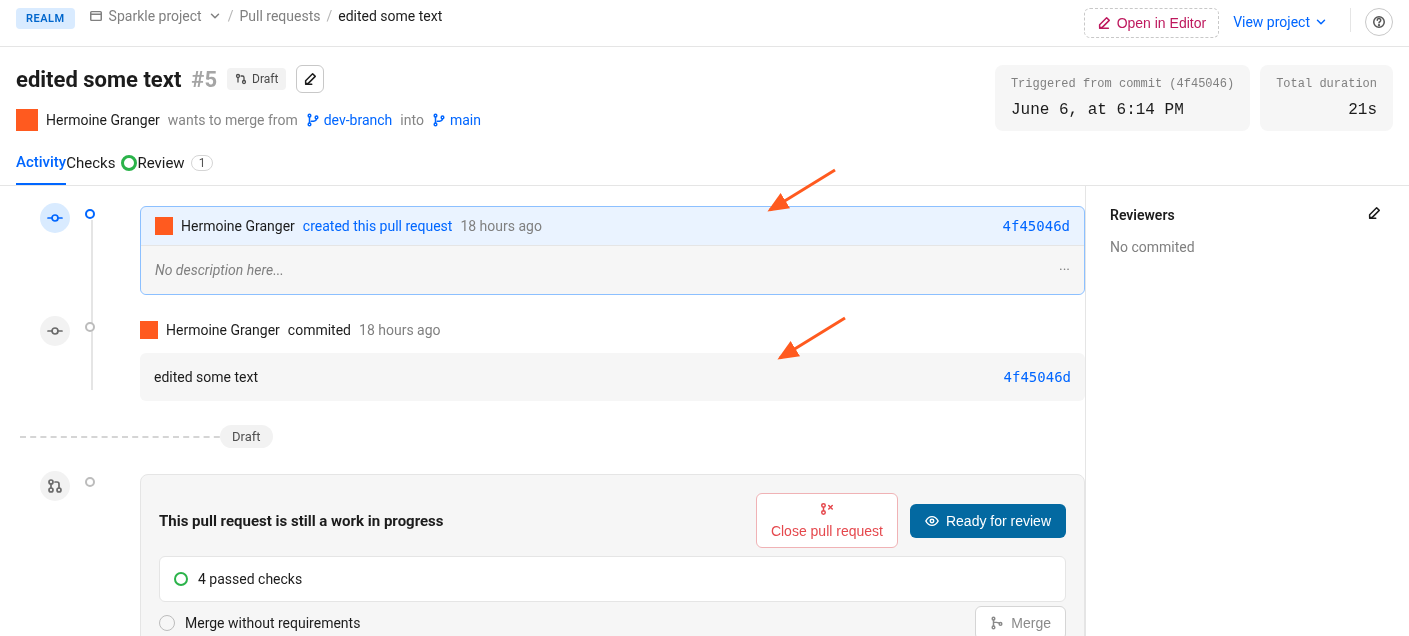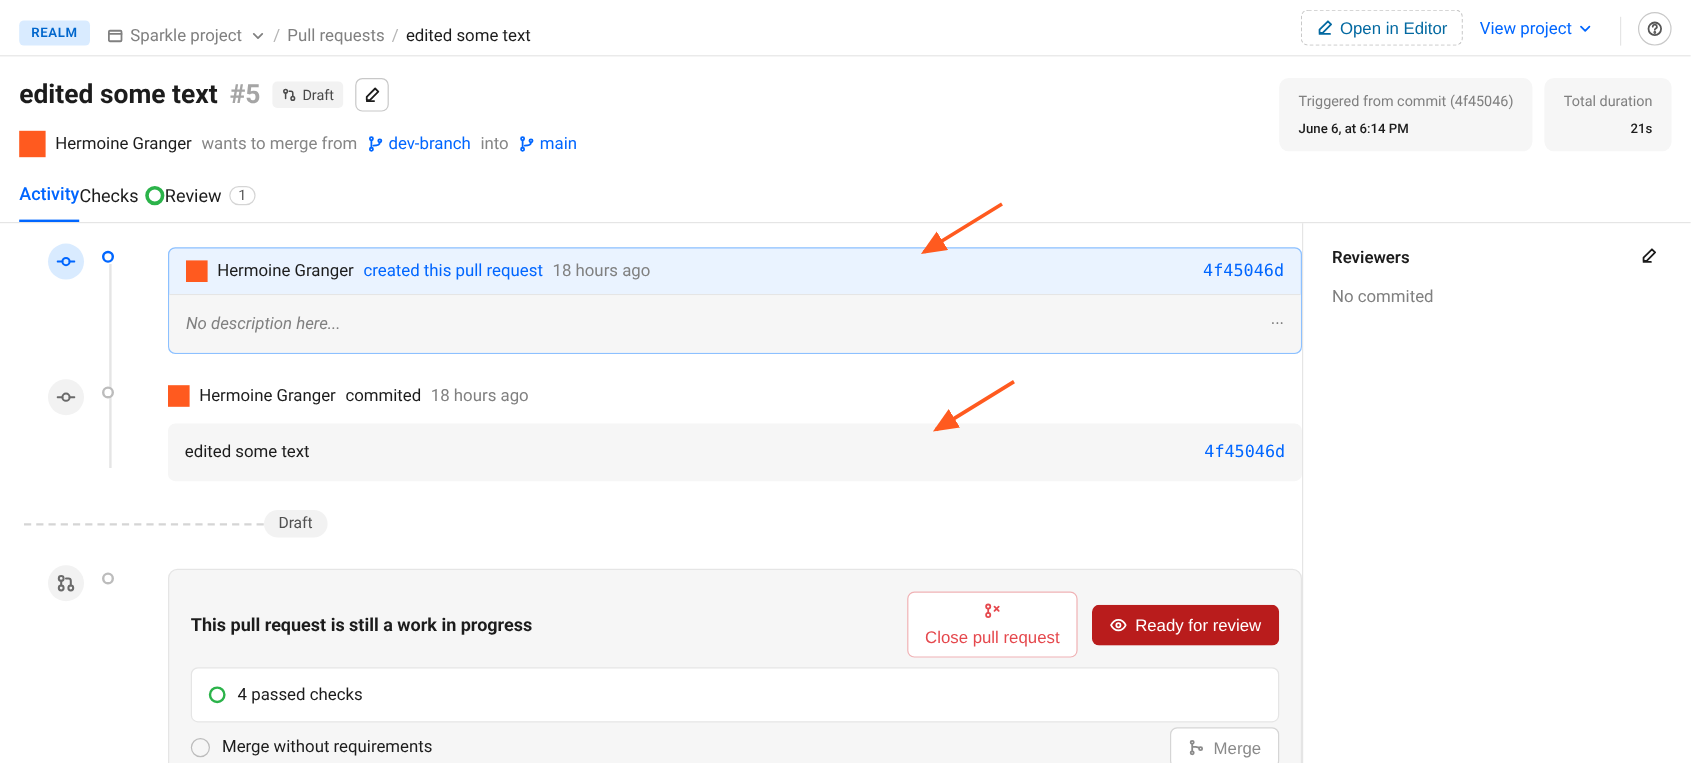--- a/index.html
+++ b/index.html
@@ -1,49 +1,49 @@
 <!DOCTYPE html>
 <html><head>
 <meta charset="utf-8">
 <style>
 * { box-sizing: border-box; margin: 0; padding: 0; }
 body { font-family: -apple-system, BlinkMacSystemFont, "Segoe UI", Roboto, sans-serif; font-size: 14px; color: #1c1c1c; background: #fff; }
 
 
-.topbar { display: flex; align-items: flex-end; padding: 8px 16px; border-bottom: 1px solid #e5e5e5; }
+.topbar { display: flex; align-items: flex-start; padding: 8px 16px; border-bottom: 1px solid #e5e5e5; }
 .logo-badge { background: #d9ebff; color: #0066cc; font-size: 11px; font-weight: 600; padding: 4px 10px; border-radius: 4px; letter-spacing: 0.5px; margin-right: 14px; }
 .breadcrumb { display: flex; align-items: center; color: #808080; gap: 6px; }
 .breadcrumb svg { width: 14px; height: 14px; }
 .crumb-link { color: #808080; cursor: pointer; }
 .crumb-current { color: #1c1c1c; }
 .crumb-sep { color: #b5b5b5; }
 .topbar-spacer { flex: 1; }
-.open-editor-btn { display: flex; align-items: center; gap: 6px; border: 1px dashed #c8c8c8; border-radius: 6px; padding: 6px 12px; background: #fff; cursor: pointer; font-size: 14px; color: #0369a1; }
+.open-editor-btn { display: flex; align-items: center; gap: 6px; border: 1px dashed #c8c8c8; border-radius: 6px; padding: 6px 12px; background: #fff; cursor: pointer; font-size: 14px; color: #be185d; }
 .view-project { color: #0066ff; display: flex; align-items: center; gap: 4px; padding: 6px 14px; cursor: pointer; }
 .help-circle { width: 28px; height: 28px; border: 1px solid #c8c8c8; border-radius: 50%; display:flex; align-items:center; justify-content:center; color:#555; cursor:pointer; margin-left:6px; }
 .vdiv { width:1px; height: 24px; background:#e5e5e5; margin: 0 8px; }
 
 
 .header { padding: 18px 16px 0 16px; display:flex; align-items:flex-start; }
 .header-main { flex:1; }
 .title-row { display:flex; align-items:center; gap:10px; }
 .title-row h1 { font-size: 22px; font-weight: 700; }
 .pr-num { font-size: 22px; font-weight: 700; color: #a5a5a5; }
 .draft-chip { background:#f2f2f2; color:#4a4a4a; font-size:12px; padding:4px 8px; border-radius:4px; display:flex; align-items:center; gap:5px; }
 .edit-circle { width:28px; height:28px; border:1px solid #c8c8c8; border-radius:6px; display:flex; align-items:center; justify-content:center; cursor:pointer; }
 
 .merge-line { display:flex; align-items:center; gap:8px; margin-top:16px; color:#858585; }
 .avatar-sq { width:22px; height:22px; background:#ff5a1f; }
 .username { color:#1c1c1c; }
 .branch-link { color:#0066ff; display:flex; align-items:center; gap:4px; }
 
 .stats-row { display:flex; gap:10px; }
-.stat-card { background:#f6f6f6; border-radius:8px; padding:12px 16px; min-width:90px; }
+.stat-card { background:#f6f6f6; border-radius:8px; padding:12px 16px; min-width:90px;font-family:Liberation Mono, monospace; }
 .stat-label { color:#808080; font-size:12px; margin-bottom:10px; }
-.stat-value { font-size:11px; font-weight:500; color:#1c1c1c; display:flex; align-items:center; gap:6px; }
+.stat-value { font-size:16px; font-weight:500; color:#1c1c1c; display:flex; align-items:center; gap:6px; }
 .dot-green { width:8px; height:8px; border-radius:50%; background:#2bb34a; }
 
 
 .tabs { display:flex; padding: 22px 16px 0 16px; border-bottom:1px solid #e5e5e5; }
 .tab { padding-bottom:12px; color:#1c1c1c; cursor:pointer; display:flex; align-items:center; gap:6px; font-size:15px; }
 .tab.active { color:#0066ff; border-bottom:2px solid #0066ff; font-weight:500; }
 .ring-icon { width:16px; height:16px; border:3px solid #2bb34a; border-radius:50%; }
 .count-badge { border:1px solid #d5d5d5; border-radius:10px; padding:0 7px; font-size:12px; color:#555; }
 
 
@@ -81,21 +81,21 @@
 
 .draft-divider { position:relative; margin: 14px 0 26px -120px; display:flex; align-items:center; }
 .dashline { flex:0 0 210px; border-top:2px dashed #d5d5d5; }
 .draft-pill { background:#f2f2f2; color:#505050; padding:4px 12px; border-radius:12px; font-size:13px; margin-left:-10px;}
 
 .wip-card { border:1px solid #e5e5e5; border-radius:8px; background:#f6f6f6; padding:18px; }
 .wip-top { display:flex; align-items:center; gap:12px; margin-bottom:8px; }
 .wip-title { font-weight:700; font-size:15px; flex:1; }
 .btn { border-radius:6px; padding:8px 14px; font-size:14px; cursor:pointer; display:inline-flex; align-items:center; gap:7px; border:1px solid transparent; }
 .btn-close { color:#e5484d; border-color:#f0b2b5; background:#fff;flex-direction:column; }
-.btn-primary { background:#b91c1c; color:#fff; }
+.btn-primary { background:#0369a1; color:#fff; }
 .checks-box { background:#fff; border:1px solid #e5e5e5; border-radius:6px; padding:14px; display:flex; align-items:center; gap:10px; margin-bottom:4px; }
 .ring-sm { width:14px; height:14px; border:2.5px solid #2bb34a; border-radius:50%; }
 .merge-row { display:flex; align-items:center; }
 .radio-empty { width:16px; height:16px; border:1.5px solid #bcbcbc; border-radius:50%; margin-right:10px; }
 .btn-merge { background:#fff; border:1px solid #d5d5d5; color:#8a8a8a; cursor:not-allowed; }
 
 
 .arrow { position:absolute; pointer-events:none; z-index:5; }
 .arrow svg { overflow:visible; }
 

